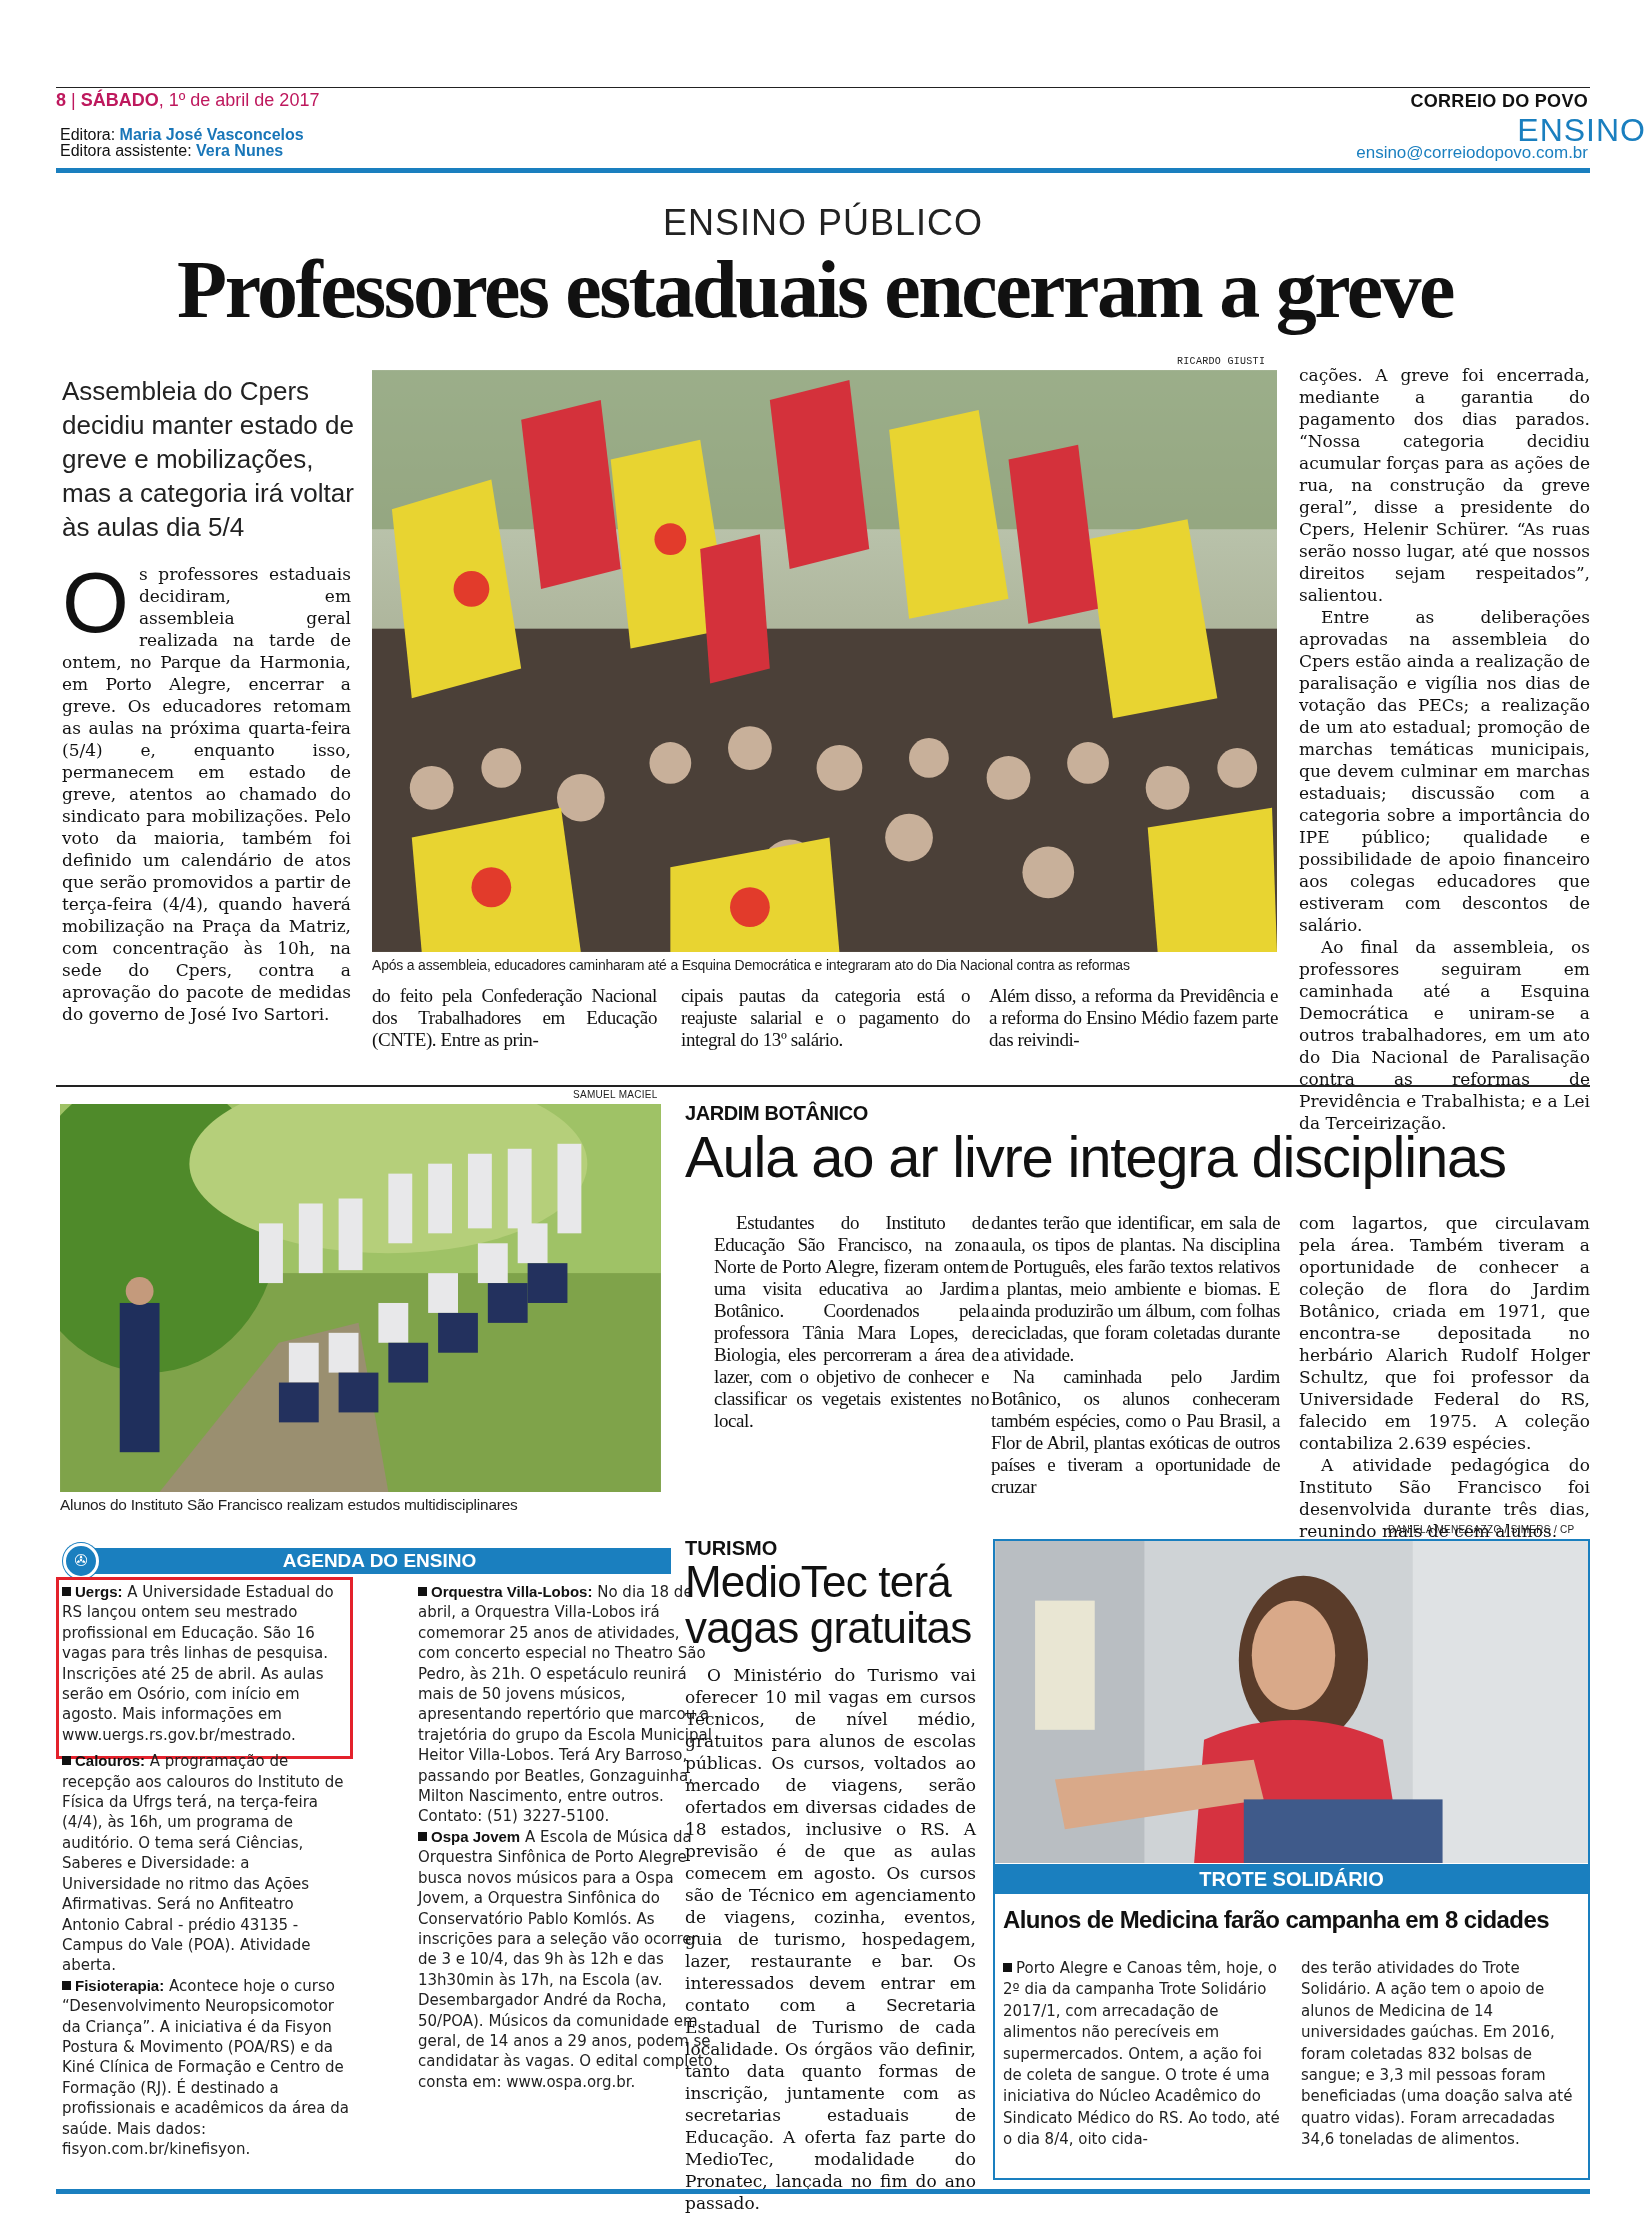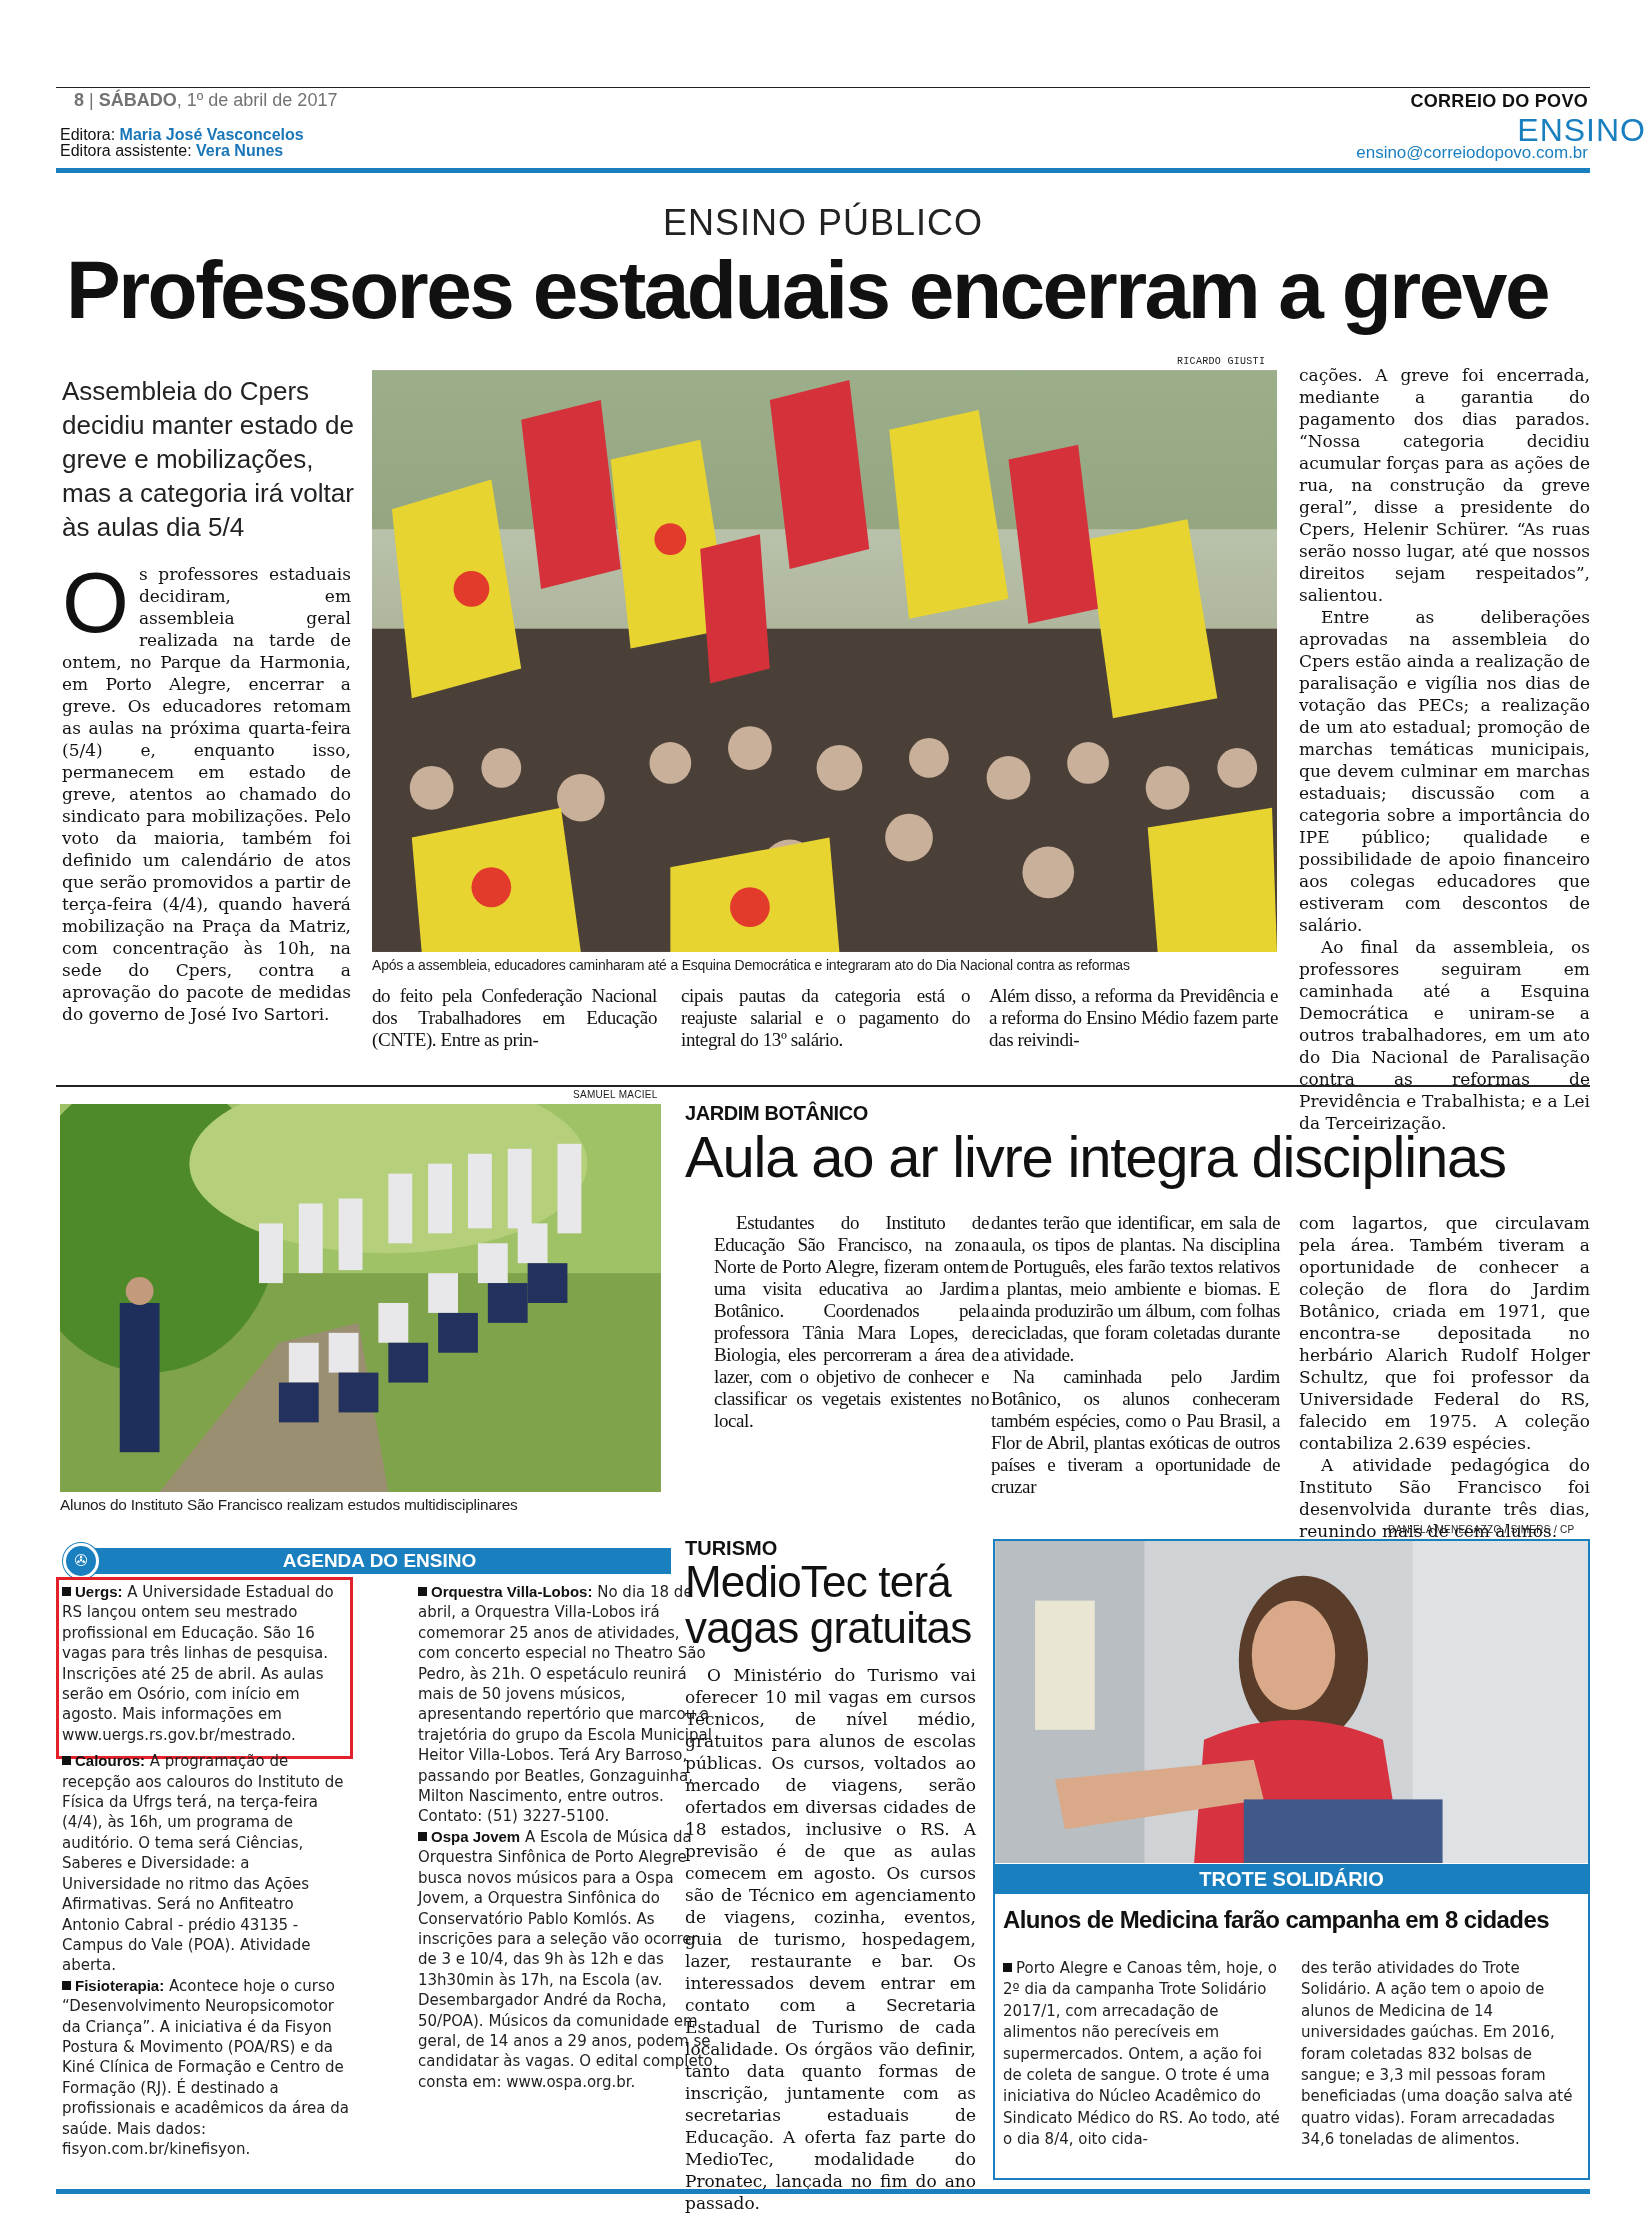--- a/index.html
+++ b/index.html
@@ -3,32 +3,32 @@
 <meta charset="utf-8">
 <style>
   * { box-sizing: border-box; margin: 0; padding: 0; }
   html, body { width: 1646px; height: 2233px; background: #ffffff; overflow: hidden; }
   body { position: relative; font-family: "DejaVu Serif", serif; color: #111; }
 
   .abs { position: absolute; }
 
   
   .top-rule { position: absolute; left: 56px; top: 87px; width: 1534px; height: 1px; background: #222; }
-  .page-meta { left: 74px; top: 90px; font-size: 18px; font-family: "Liberation Sans", sans-serif; color: #737373; }
+  .page-meta { left: 56px; top: 90px; font-size: 18px; font-family: "Liberation Sans", sans-serif; color: #be185d; }
   .page-meta b { font-weight: 700; }
   .brand { right: 58px; top: 91px; font-size: 18px; font-weight: 700; font-family: "Liberation Sans", sans-serif; letter-spacing: 0.3px; }
   .editors { left: 60px; top: 127px; font-size: 16px; line-height: 16px; font-family: "Liberation Sans", sans-serif; }
   .editors .name { color: #1976b8; font-weight: 700; }
   .section-title { left: 0; width: 1646px; text-align: right; top: 112px; font-size: 32px; color: #1a7fbf; font-family: "Liberation Sans", sans-serif; font-weight: 300; letter-spacing: 1px; }
   .email { right: 58px; top: 143px; font-size: 17px; color: #1a7fbf; font-family: "Liberation Sans", sans-serif; }
   .blue-rule { position: absolute; left: 56px; width: 1534px; height: 5px; background: #1a7fbf; }
 
   
   .kicker { left: 0; width: 1646px; text-align: center; top: 202px; font-size: 36px; font-family: "Liberation Sans", sans-serif; font-weight: 300; letter-spacing: 1px; color: #222; }
-  .headline { left: 40px; top: 245px; width: 1534px; text-align: center; font-size: 82px; font-weight: 700; font-family: Liberation Sans, sans-serif; letter-spacing: -2.5px; line-height: 90px; }
+  .headline { left: 48px; top: 245px; width: 1534px; text-align: center; font-size: 82px; font-weight: 700; font-family: Liberation Serif, serif; letter-spacing: -2.5px; line-height: 90px; }
   .credit { font-size: 10px; font-family: "Liberation Sans", sans-serif; color: #222; letter-spacing: 0.3px; }
   .deck { left: 62px; top: 374px; width: 299px; font-size: 26px; line-height: 34px; font-family: "Liberation Sans", sans-serif; font-weight: 300; color: #222; }
   .body-col { font-size: 17px; line-height: 22px; text-align: justify; hyphens: manual; color: #111; }
   .body-col p { text-indent: 22px; }
   .body-col p.noindent { text-indent: 0; }
   .dropcap { float: left; font-family: "Liberation Sans", sans-serif; font-size: 86px; line-height: 70px; font-weight: 300; margin: 4px 10px 0 0; }
   .condensed { font-family: "Liberation Serif", serif; font-size: 19px; line-height: 22px; letter-spacing: -0.4px; }
 
   .photo { position: absolute; overflow: hidden; }
   .caption { font-size: 14px; font-family: "Liberation Sans", sans-serif; color: #222; letter-spacing: -0.2px; }

